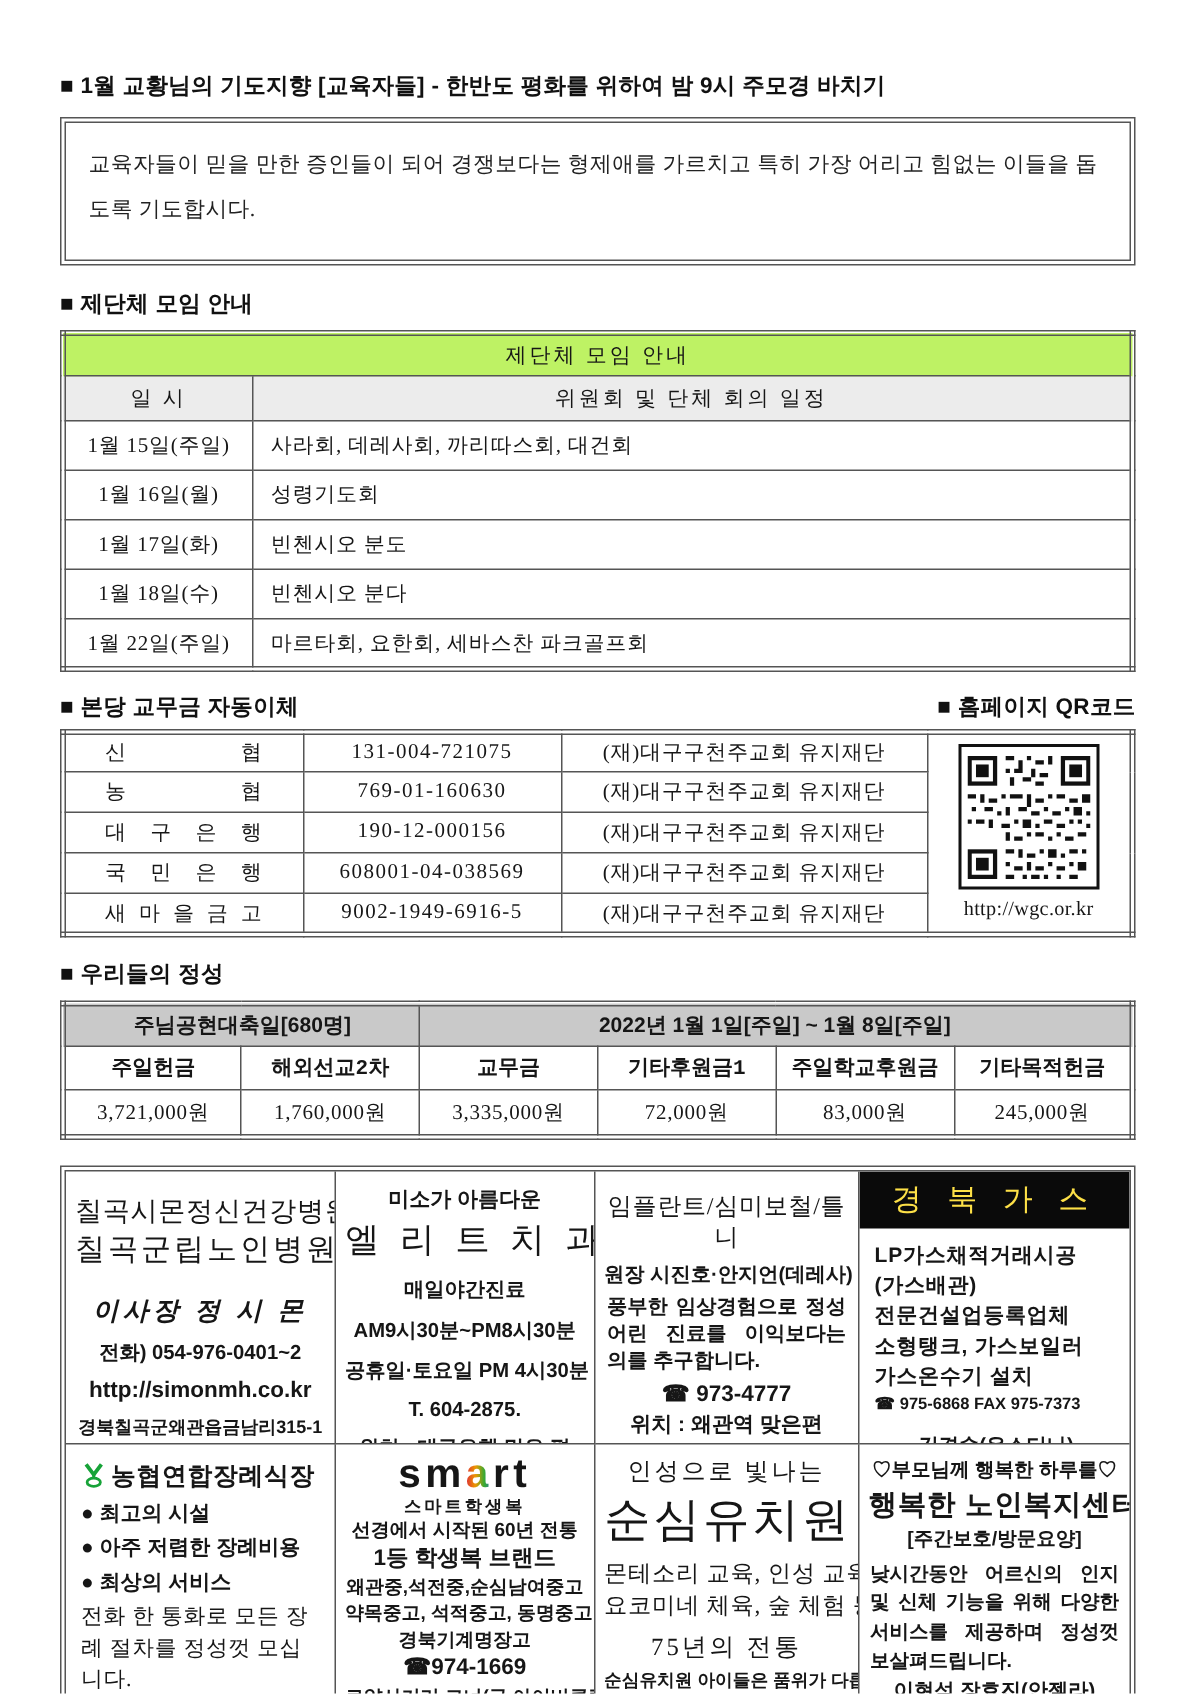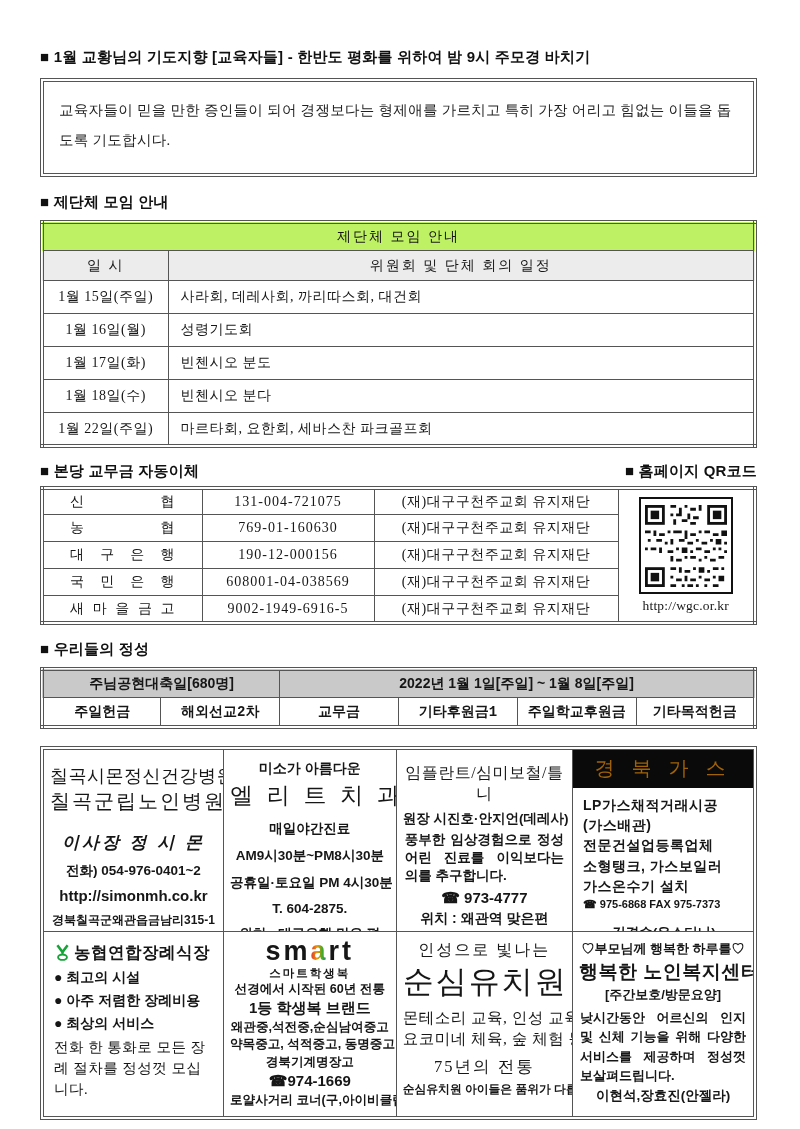--- a/index.html
+++ b/index.html
@@ -85,21 +85,21 @@
   .ad-joanc .title { font-size:19px; letter-spacing:3px; white-space:nowrap; }
   .ad-joanc .logo { font-size:16px; letter-spacing:-2px; margin-right:4px; }
   .ad-joanc .sub { font-size:16px; margin-top:3px; letter-spacing:0.5px; }
   .ad-joanc .who { font-family:"Liberation Sans", sans-serif; font-weight:bold; font-size:13.5px; margin-top:5px; white-space:nowrap; }
   .ad-joanc .desc { font-family:"Liberation Sans", sans-serif; font-weight:bold; font-size:13.5px; margin-top:3px; text-align:justify; line-height:1.35; padding:0 2px; }
   .ad-joanc .tel { font-family:"Liberation Sans", sans-serif; font-weight:bold; font-size:15px; margin-top:3px; }
   .ad-joanc .loc { font-family:"Liberation Sans", sans-serif; font-weight:bold; font-size:14px; margin-top:3px; }
 
   
   .ad-gas { padding:0; text-align:left; }
-  .ad-gas .gas-head { background:#0a0a0a; color:#a16207; text-align:center; font-size:20px; letter-spacing:6px; padding:5px 0 6px 0; }
+  .ad-gas .gas-head { background:#0a0a0a; color:#fde047; text-align:center; font-size:20px; letter-spacing:6px; padding:5px 0 6px 0; }
   .ad-gas .body { padding:7px 8px 0 10px; }
   .ad-gas .ln { font-family:"Liberation Sans", sans-serif; font-weight:bold; font-size:14px; line-height:1.45; letter-spacing:0.5px; }
   .ad-gas .tel { font-family:"Liberation Sans", sans-serif; font-weight:bold; font-size:11px; margin-top:2px; white-space:nowrap; }
   .ad-gas .nm { font-family:"Liberation Sans", sans-serif; font-weight:bold; font-size:13.5px; text-align:center; margin-top:13px; }
 
   
   .ad-funeral { text-align:left; padding:10px 8px 6px 10px; }
   .ad-funeral .title { font-family:"Liberation Sans", sans-serif; font-weight:bold; font-size:16.5px; letter-spacing:0.5px; display:flex; align-items:center; gap:3px; white-space:nowrap; }
   .ad-funeral .bullet { font-family:"Liberation Sans", sans-serif; font-weight:bold; font-size:14px; margin-top:5px; }
   .ad-funeral .desc { font-size:14.5px; margin-top:4px; line-height:1.45; letter-spacing:0.5px; }
@@ -238,20 +238,28 @@
         <td colspan="4">2022년 1월 1일[주일] ~ 1월 8일[주일]</td>
       </tr>
       <tr class="cols">
         <td>주일헌금</td>
         <td>해외선교2차</td>
         <td>교무금</td>
         <td>기타후원금1</td>
         <td>주일학교후원금</td>
         <td>기타목적헌금</td>
       </tr>
+      <tr class="vals">
+        <td>3,721,000원</td>
+        <td>1,760,000원</td>
+        <td>3,335,000원</td>
+        <td>72,000원</td>
+        <td>83,000원</td>
+        <td>245,000원</td>
+      </tr>
     </tbody>
       </table>
 
     <div class="ads">
 
       <div class="ad ad-hospital">
         <div class="t1">칠곡시몬정신건강병원</div>
         <div class="t2">칠곡군립노인병원</div>
         <div class="t3">이사장 정 시 몬</div>
         <div class="t4">전화) 054-976-0401~2</div>

